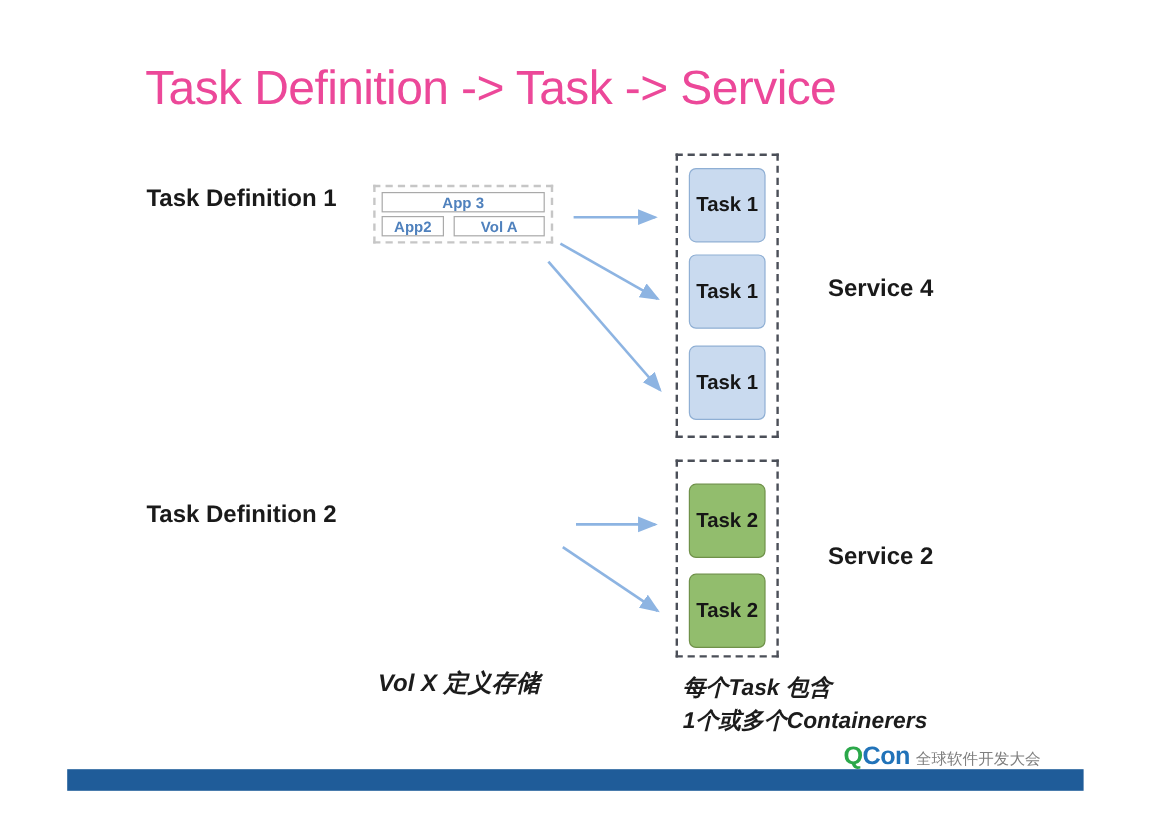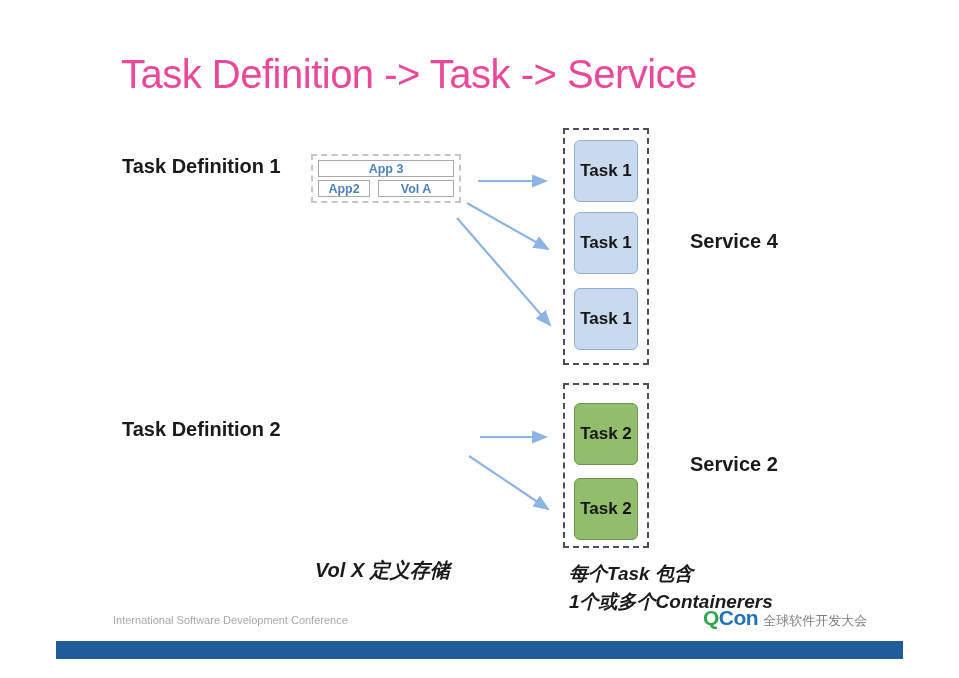--- a/index.html
+++ b/index.html
@@ -74,21 +74,21 @@
 
   .arrows{position:absolute;left:0;top:0;pointer-events:none;}
   .arrow-line{stroke:var(--arrow);stroke-width:2.2;fill:none;}
   .arrowhead-path{fill:var(--arrow);}
 
   .annot{position:absolute;font-style:italic;font-weight:600;color:#1c1c1c;white-space:nowrap;}
   .annot.left{left:315px;top:556px;font-size:20px;line-height:29px;}
   .annot.right{left:569px;top:560px;font-size:19px;line-height:28px;}
 
   .conf-text{position:absolute;left:113px;top:614px;font-size:11px;color:#a9a9a9;white-space:nowrap;}
-  .logo{position:absolute;left:703px;top:606px;display:flex;align-items:baseline;gap:5px;white-space:nowrap;text-align:center;}
+  .logo{position:absolute;left:703px;top:619px;display:flex;align-items:baseline;gap:5px;white-space:nowrap;text-align:center;}
   .logo-qcon{font-size:21px;font-weight:bold;letter-spacing:-0.5px;}
   .logo-q{color:var(--logo-green);}
   .logo-con{color:var(--logo-blue);}
   .logo-cn{font-size:13px;color:#7f7f7f;}
   .bar{position:absolute;left:56px;top:641px;width:847px;height:18px;background:var(--footer-bar);}
 </style>
 </head>
 <body>
 
 <div class="slide">
@@ -135,20 +135,19 @@
   </svg>
 
   <div class="annot left">
     <div>Vol X 定义存储</div>
   </div>
   <div class="annot right">
     <div>每个Task 包含</div>
     <div>1个或多个Containerers</div>
   </div>
 
-  <div class="conf-text">International Software Development Conference</div>
   <div class="logo">
     <span class="logo-qcon"><span class="logo-q">Q</span><span class="logo-con">Con</span></span>
     <span class="logo-cn">全球软件开发大会</span>
   </div>
   <div class="bar"></div>
 
 </div>
 
 </body></html>

